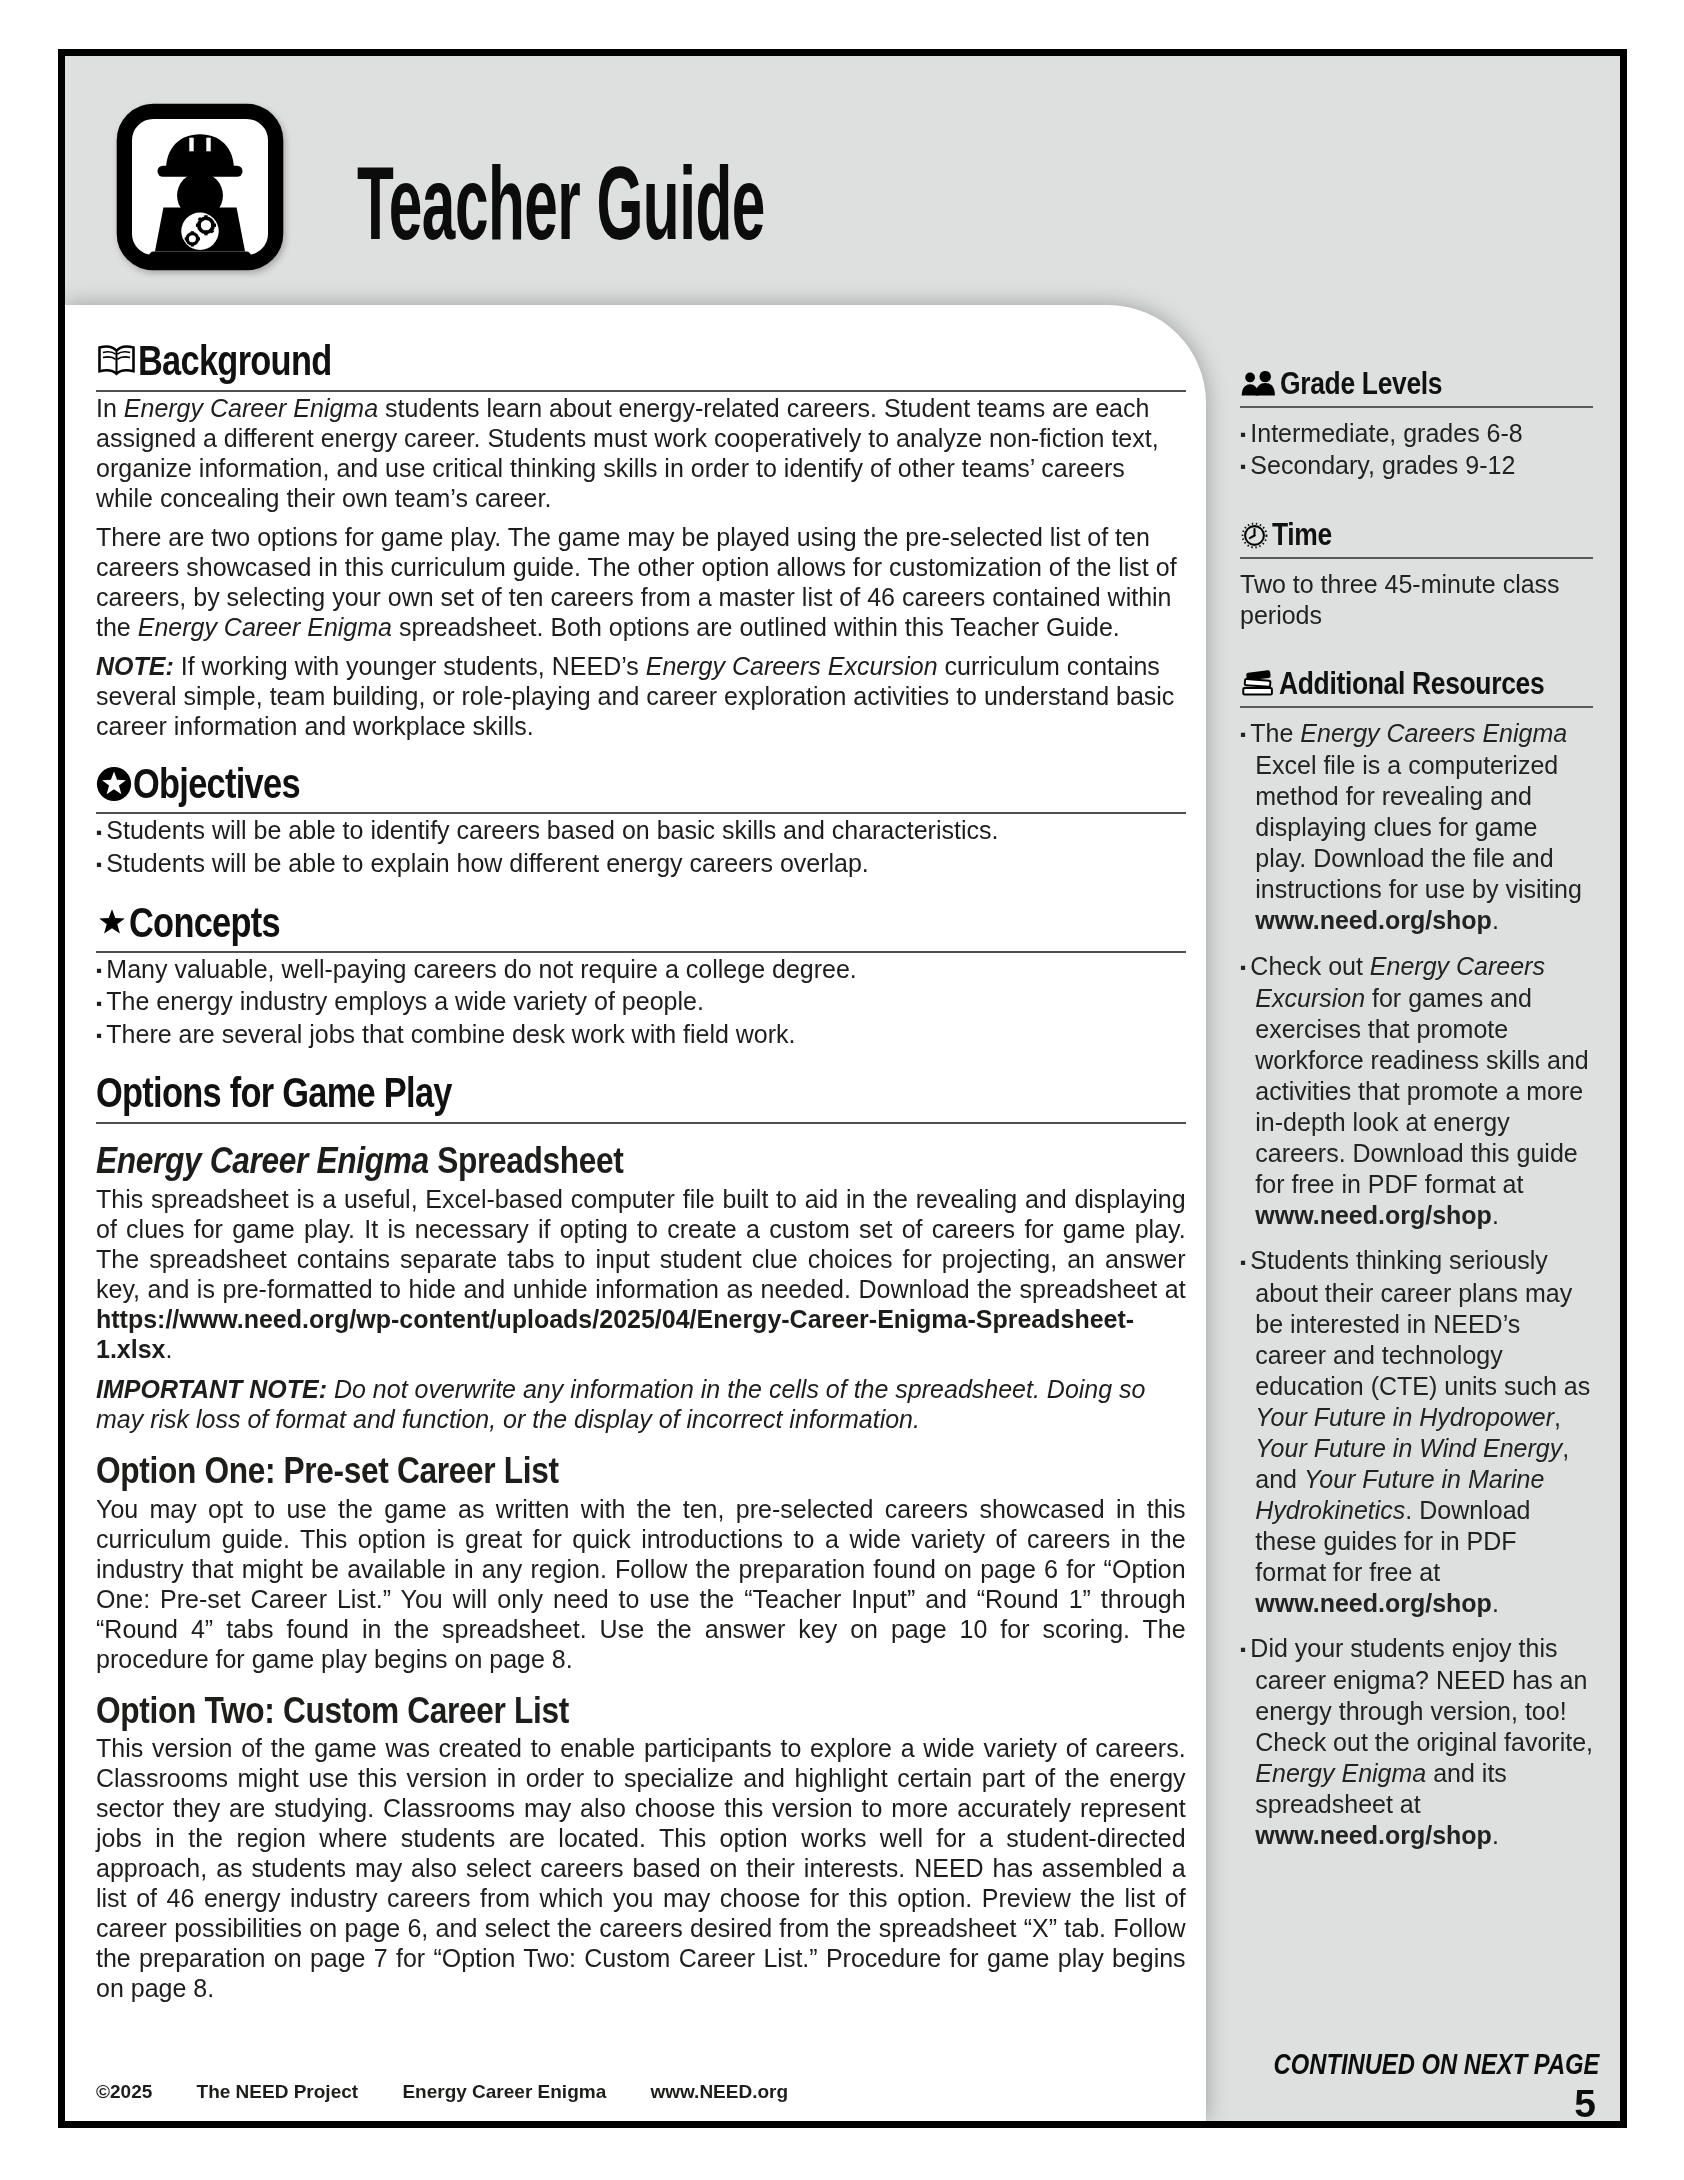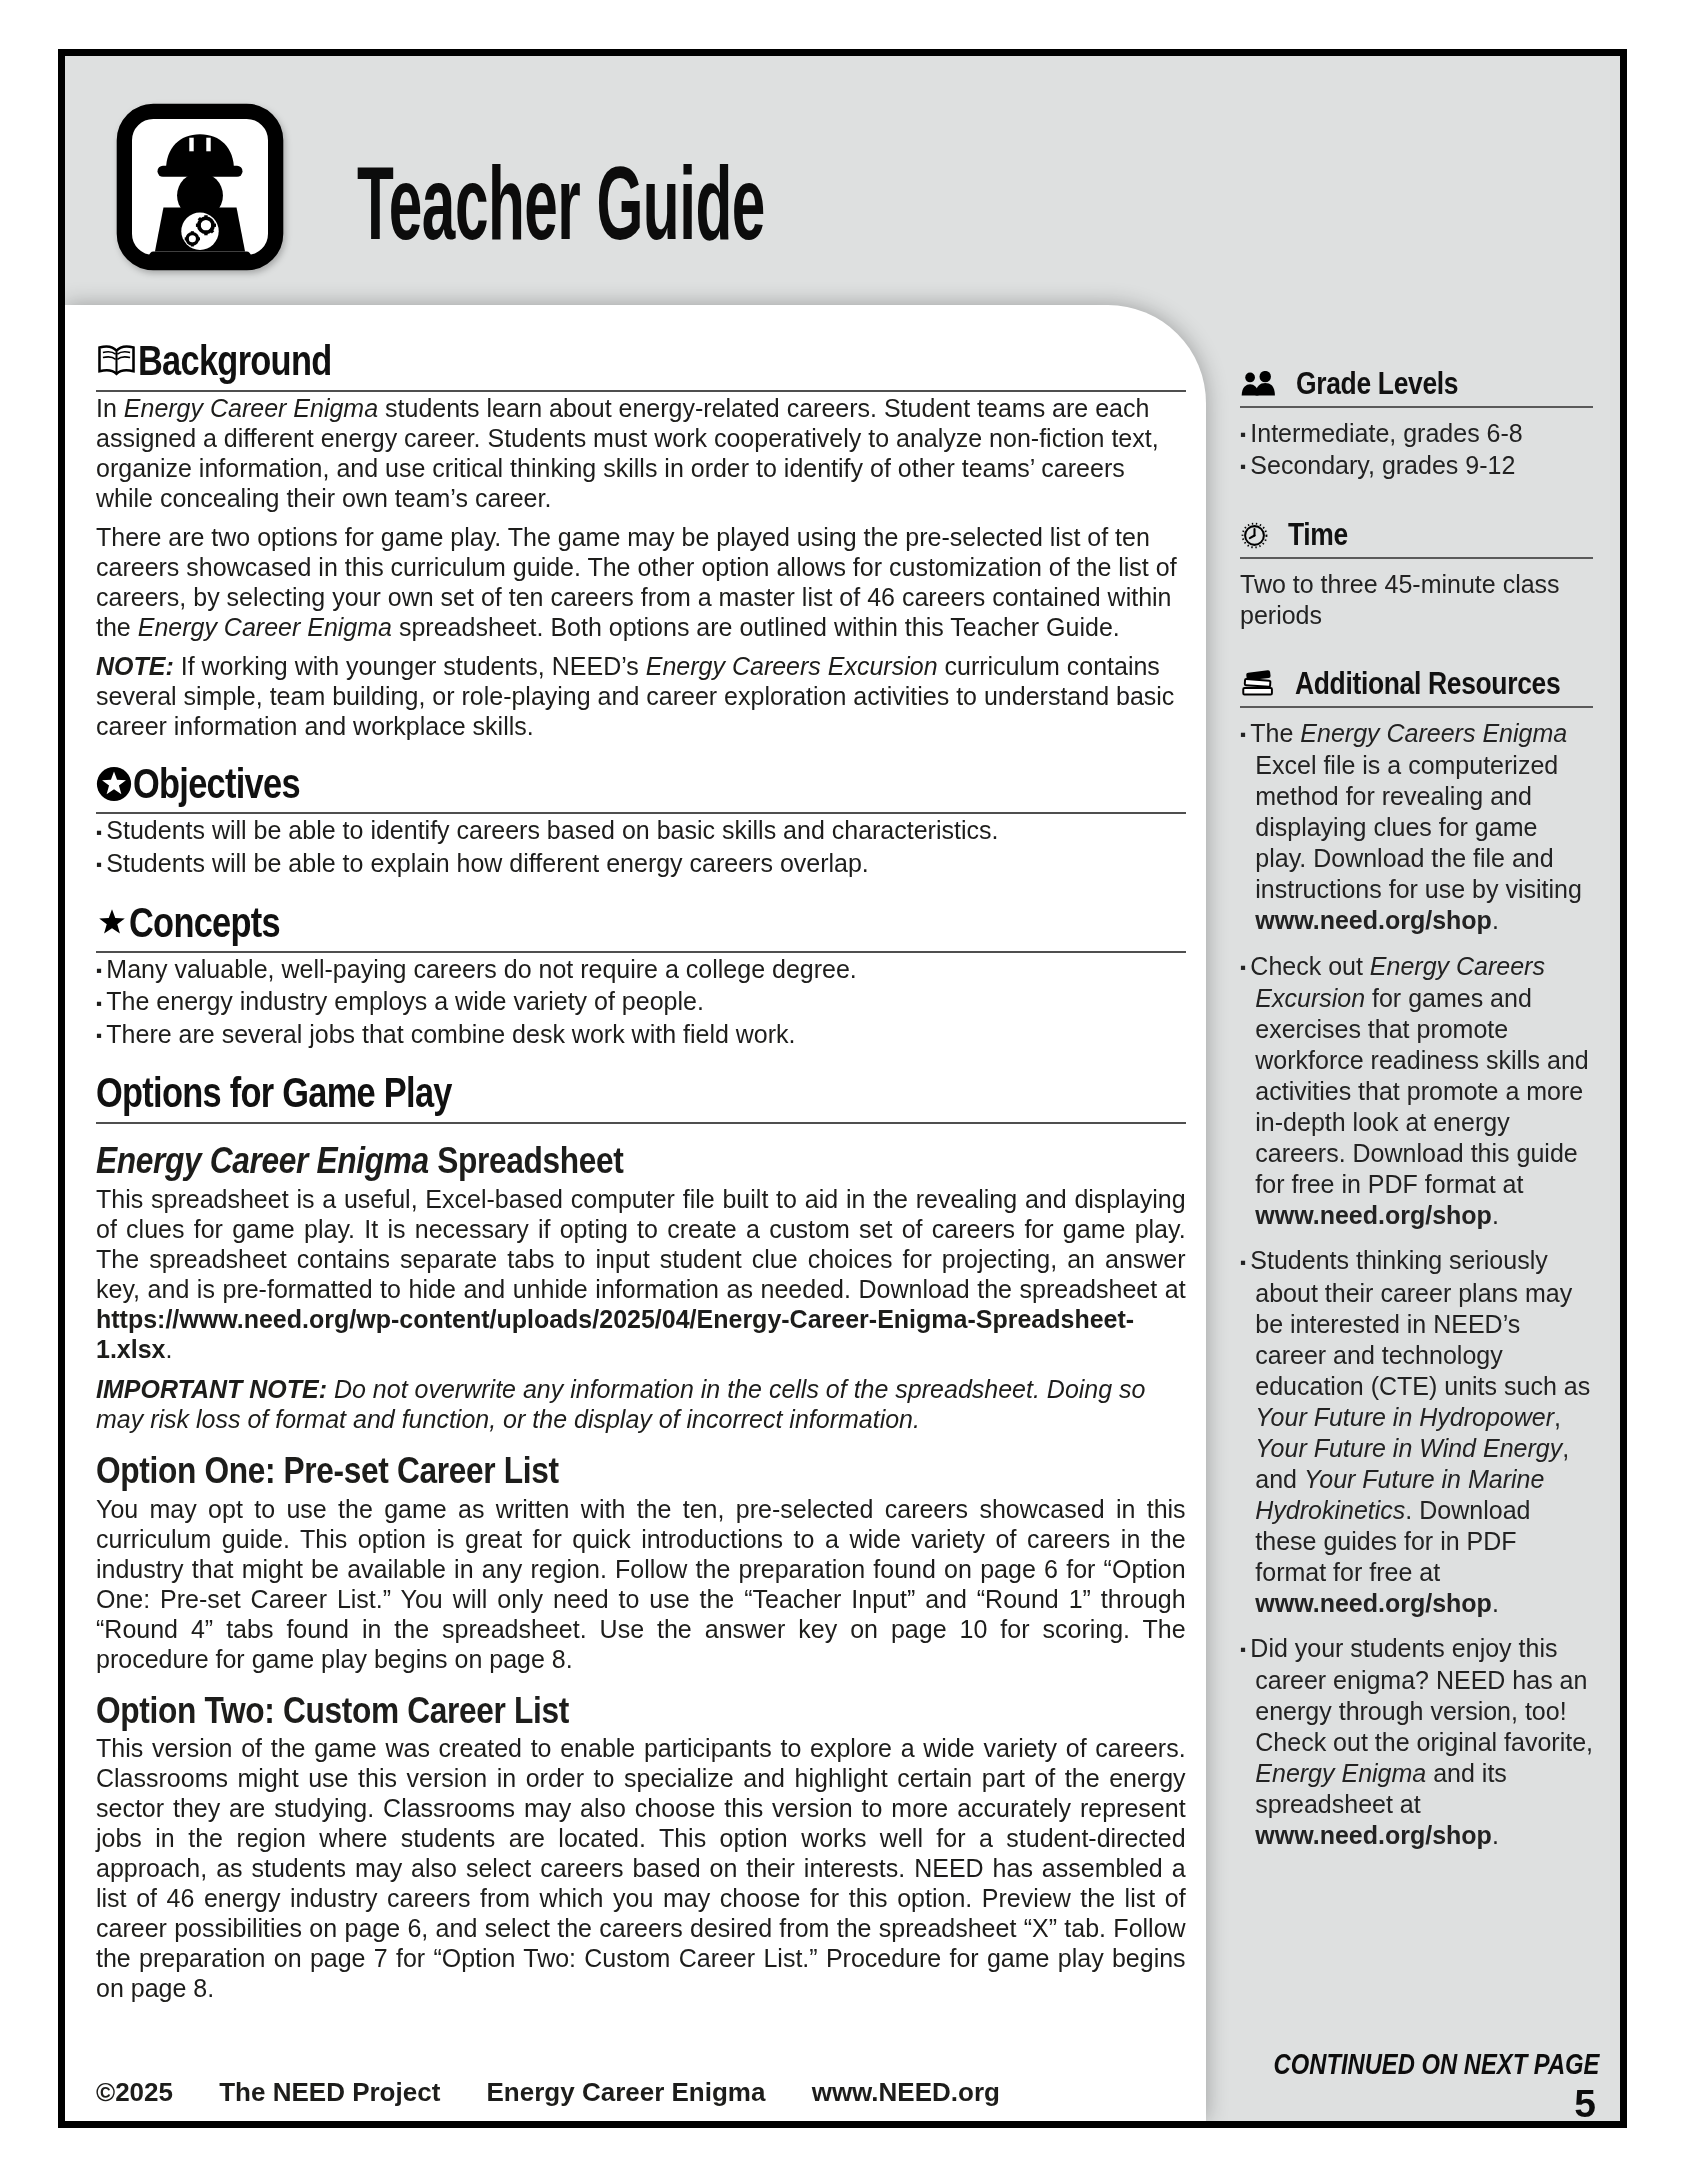--- a/index.html
+++ b/index.html
@@ -38,31 +38,31 @@
   .just{text-align:justify;}
   .it{font-style:italic;}
   .bd{font-weight:700;}
   .bdit{font-weight:700;font-style:italic;}
   ul.sq{list-style:none;margin:0;padding:0;}
   ul.sq li{padding-left:19px;text-indent:-19px;}
   ul.sq li::before{content:"▪";font-size:.68em;margin-right:4.3px;vertical-align:1.7px;}
   .subhead{margin:17px 0 3.4px 0;font-size:36px;font-weight:700;line-height:1.1;}
   .subhead .cond{display:inline-block;transform:scaleX(.88);transform-origin:0 50%;white-space:nowrap;letter-spacing:-0.4px;}
   .imp{margin-top:13.6px;}
-  .footer{position:absolute;left:31px;bottom:13.6px;font-size:26px;font-weight:700;white-space:nowrap;}
+  .footer{position:absolute;left:31px;bottom:13.6px;font-size:19px;font-weight:700;white-space:nowrap;}
   .footer span{margin-right:39px;}
   .footer span:last-child{margin-right:0;}
   
   .side{
     position:absolute;left:1141px;top:0;right:0;bottom:0;box-sizing:border-box;
     padding:312px 27px 0 34px;font-size:25px;line-height:31px;color:#222;
   }
   .side-sec{margin-bottom:37px;}
   .side-sec.resources{margin-bottom:7px;}
-  .side-head{display:flex;align-items:center;gap:19px;border-bottom:2.6px solid #5a5a5a;padding-bottom:6px;margin-bottom:10.2px;}
+  .side-head{display:flex;align-items:center;gap:3px;border-bottom:2.6px solid #5a5a5a;padding-bottom:6px;margin-bottom:10.2px;}
   .side-head .hicon{flex:0 0 auto;display:inline-flex;}
   .side-title{
     display:inline-block;font-size:31.5px;font-weight:700;line-height:1;letter-spacing:-0.4px;
     transform:scaleX(.84);transform-origin:0 50%;white-space:nowrap;color:#111;
   }
   .side ul.sq li{padding-left:15.3px;text-indent:-15.3px;}
   .res-item{margin-bottom:14.5px;padding-left:15.3px;text-indent:-15.3px;}
   .res-item::before{content:"▪";font-size:.68em;margin-right:4.3px;vertical-align:1.7px;}
   .continued{
     position:absolute;right:20.4px;bottom:41px;font-size:29px;font-weight:700;font-style:italic;

